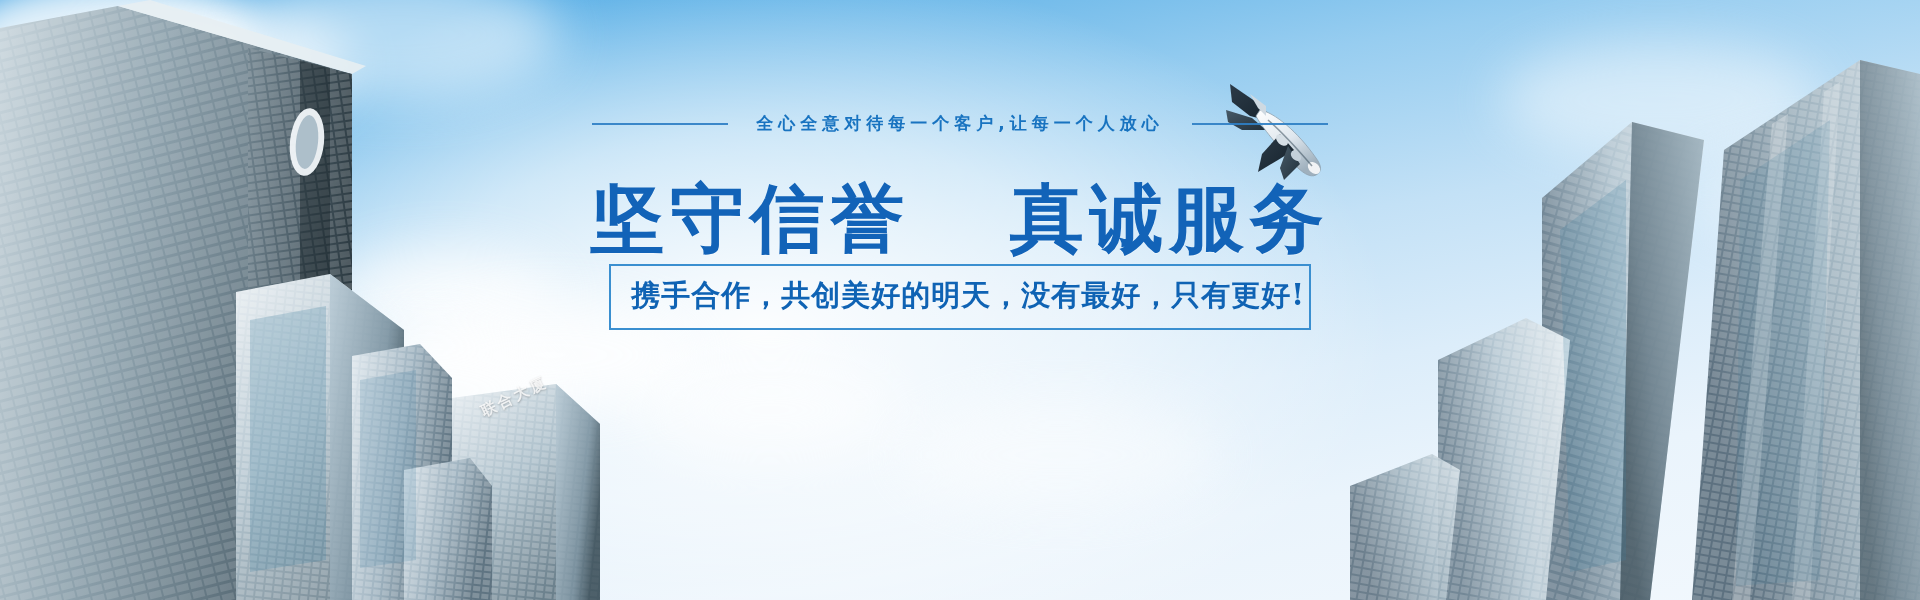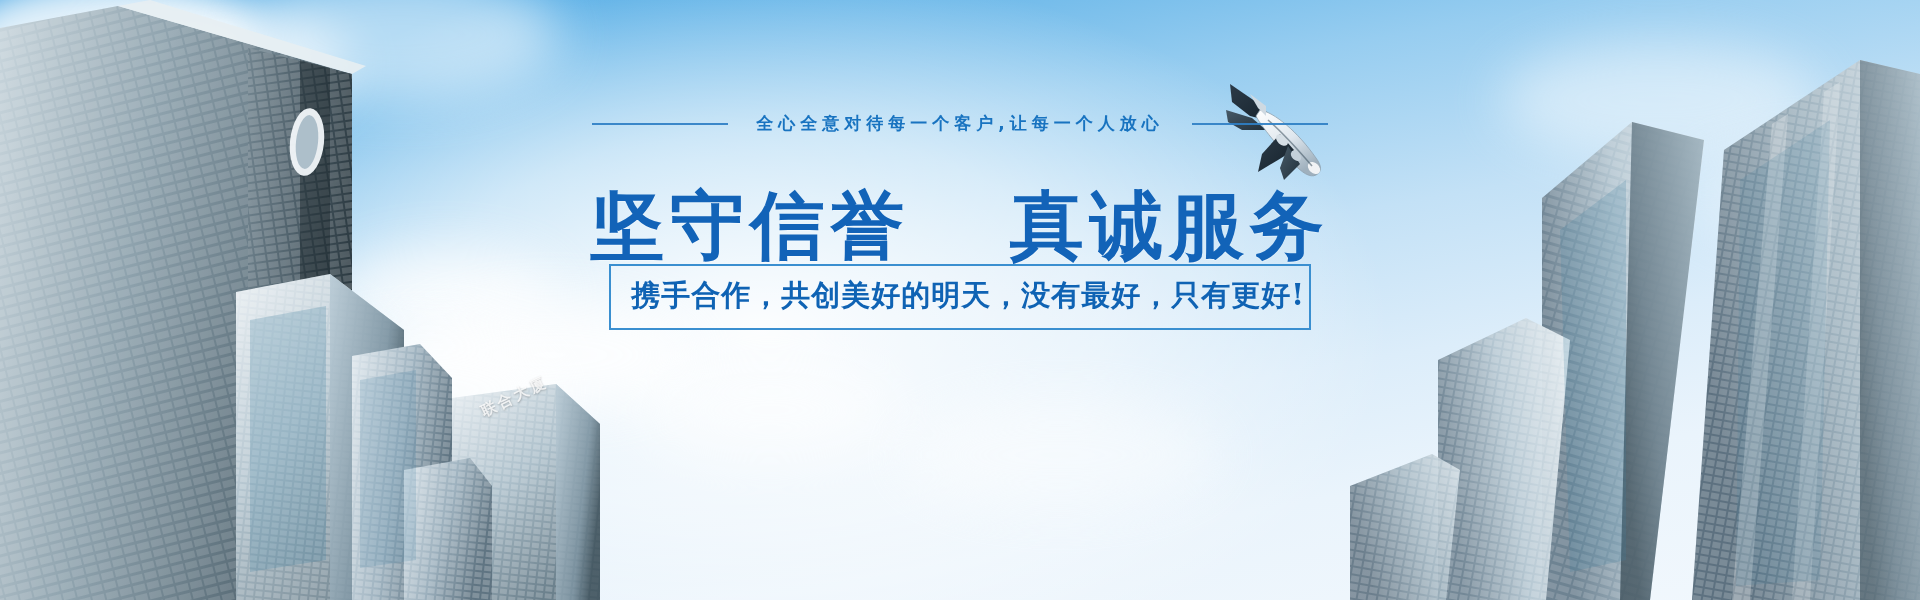--- a/index.html
+++ b/index.html
@@ -42,21 +42,20 @@
   }
 
   .headline {
     position:absolute; left:0; top:170px; width:1920px;
     text-align:center;
     font-family:"DejaVu Serif","Liberation Serif",serif;
     font-weight:700; font-size:74px; letter-spacing:6px;
     color:#1263b8;
     text-shadow:0 1px 0 rgba(255,255,255,.35);
     white-space:nowrap;
-    margin-top:7px;
   }
   .headline .gap { display:inline-block; width:36px; }
 
   .sub-wrap {
     position:absolute; left:0; top:264px; width:1920px;
     display:flex; justify-content:center;
   }
   .subtitle {
     border:2px solid #3a8fd0;
     padding:10px 4px 12px 20px;

